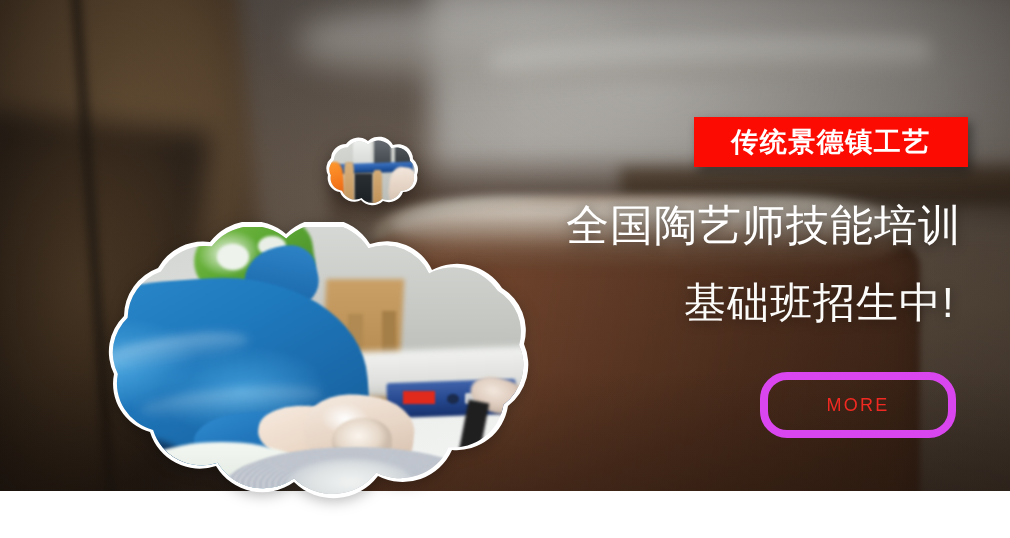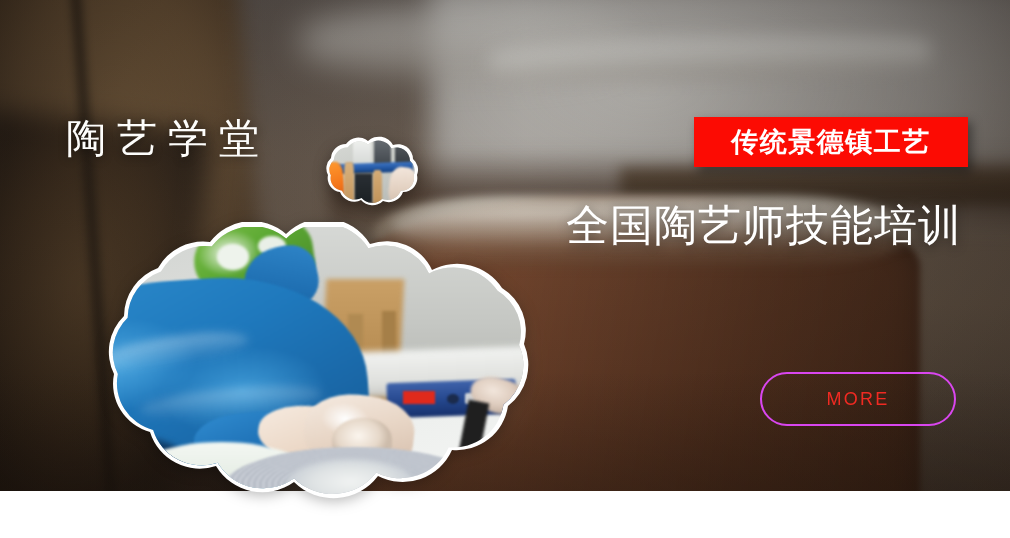--- a/index.html
+++ b/index.html
@@ -175,22 +175,22 @@
   .head2{
     position:absolute; left:684px; top:277px;
     font-size:42px; line-height:52px;
     font-weight:300; letter-spacing:1px;
     color:#fbfbf9;
     text-shadow:0 2px 12px rgba(0,0,0,.42);
     white-space:nowrap;
   }
   .more-btn{
     position:absolute; left:760px; top:372px;
-    width:196px; height:54px;
-    border:2px solid #d946ef;
+    width:196px; height:66px;
+    border:8px solid #d946ef;
     border-radius:27px;
     background:transparent;
     display:flex; align-items:center; justify-content:center;
     cursor:pointer;
   }
   .more-label{
     font-size:18px; font-weight:400;
     letter-spacing:2.2px;
     color:#f02a22;
   }
@@ -468,27 +468,27 @@
     <div class="bg-pot-rim"></div>
     <div class="bg-pot-rim2"></div>
     <div class="bg-pot-hl"></div>
     <div class="bg-scrim"></div>
     <div class="bg-scrim2"></div>
     <div class="bg-bottomfade"></div>
   </div>
 
   <div class="white-strip"></div>
 
-  <div class="title-cn">陶艺学堂</div>
 
   <div class="badge">
     <span class="badge-text">传统景德镇工艺</span>
   </div>
 
   <div class="head1">全国陶艺师技能培训</div>
+  <div class="head2">基础班招生中!</div>
 
   <div class="more-btn">
     <span class="more-label">MORE</span>
   </div>
 
   <div class="cloud cloud-small">
     <svg viewBox="0 0 116 86" preserveAspectRatio="none" aria-hidden="true">
       <defs>
         <clipPath id="clipSmall" clipPathUnits="objectBoundingBox">
           <path transform="scale(0.008620689,0.011627907)" d="

